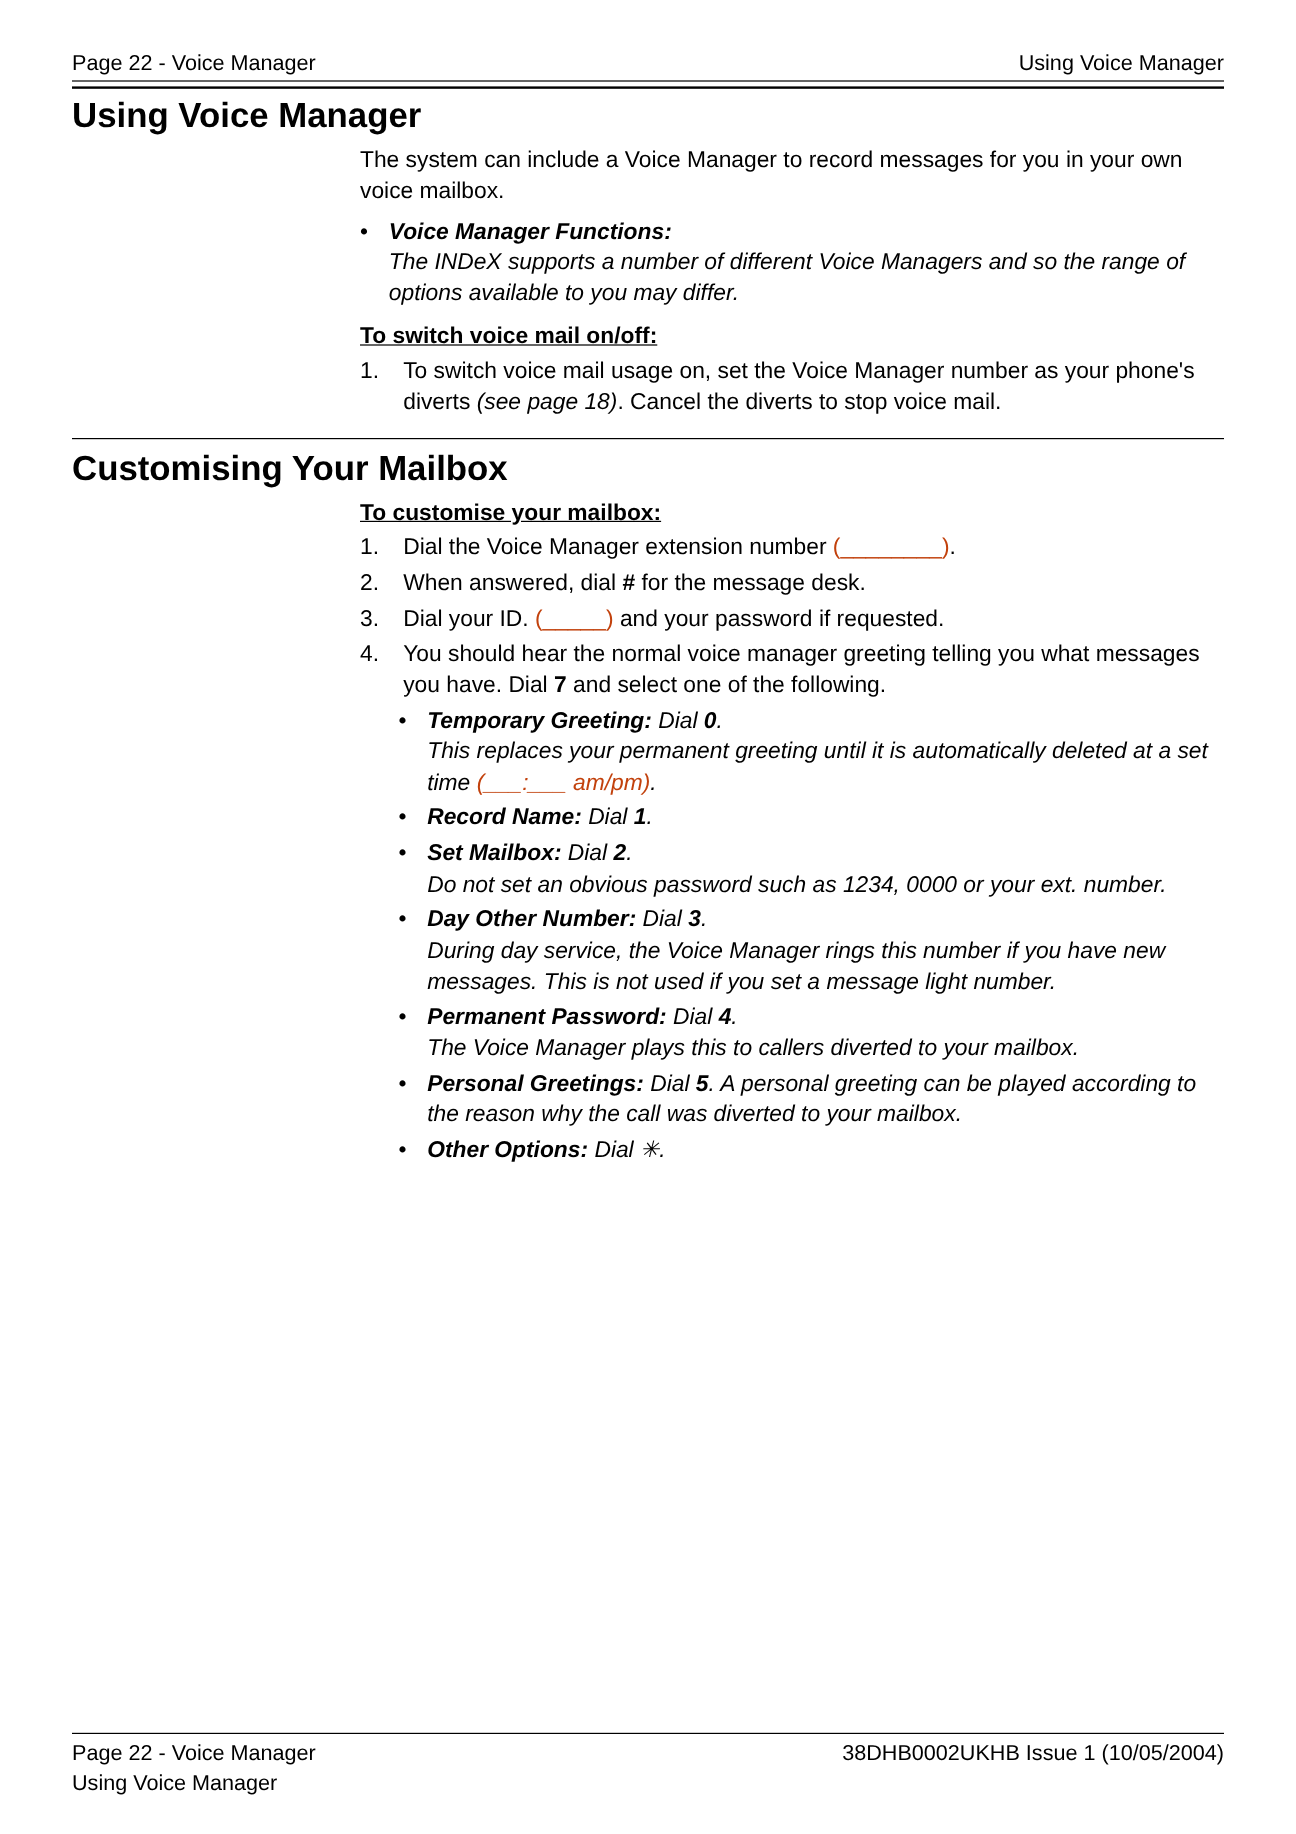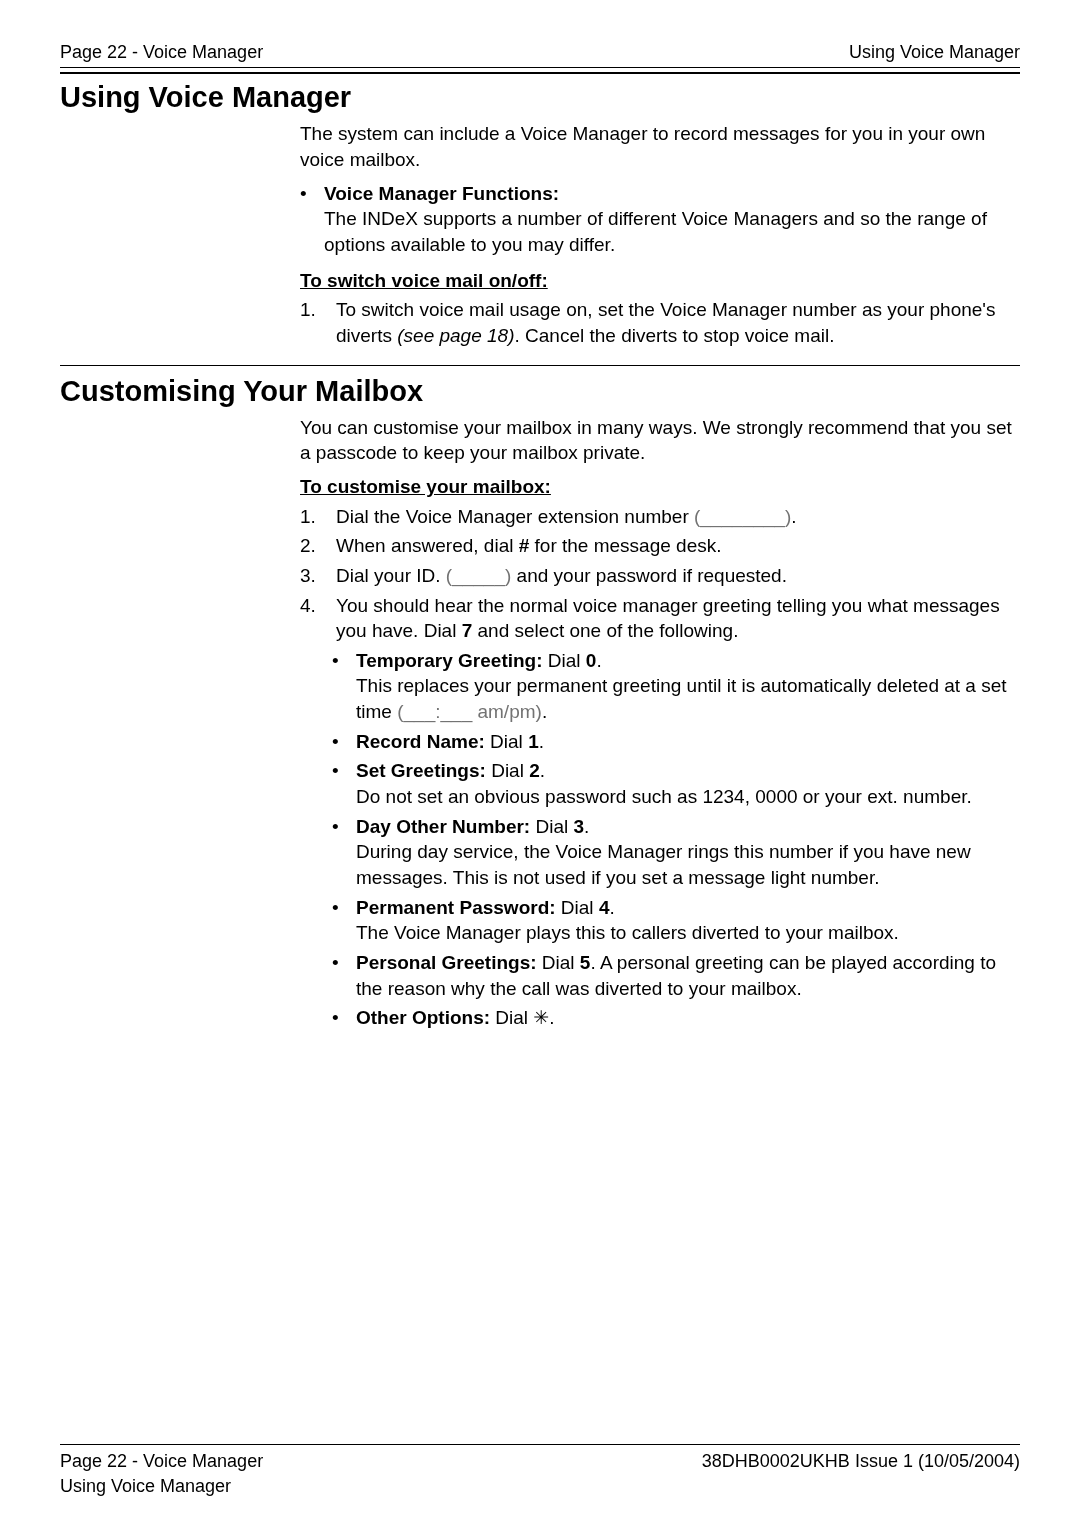--- a/index.html
+++ b/index.html
@@ -59,21 +59,21 @@
   }
   .bullet-row {
     display: flex;
     margin-bottom: 2px;
   }
   .bullet-sym {
     width: 24px;
     flex: none;
     text-align: left;
   }
-  .bullet-content { flex: 1; }
+  .bullet-content { flex: 1; font-style: italic; }
   .bold { font-weight: bold; }
   .under-head {
     font-weight: bold;
     text-decoration: underline;
     margin-top: 10px;
     margin-bottom: 4px;
   }
   ol.numbered {
     margin: 0;
     padding-left: 0;
@@ -81,21 +81,21 @@
   }
   ol.numbered > li {
     display: flex;
     margin-bottom: 4px;
   }
   ol.numbered > li > .num {
     width: 36px;
     flex: none;
   }
   ol.numbered > li > .licontent { flex: 1; }
-  .red { color: #737373; }
+  .red { color: #c2410c; }
   .italic { font-style: italic; }
   .sub-bullets {
     margin-top: 4px;
   }
   .sub-bullets .bullet-row {
     margin-left: -4px;
     margin-bottom: 4px;
   }
   .footer {
     position: absolute;
@@ -145,21 +145,20 @@
           <span>To switch voice mail usage on, set the Voice Manager number as your phone's diverts </span><span class="italic">(see page 18)</span><span>. Cancel the diverts to stop voice mail.</span>
         </span>
       </li>
     </ol>
   </div>
 
   <hr class="thin-rule">
 
   <h2 class="section">Customising Your Mailbox</h2>
   <div class="body-indent">
-    <p>You can customise your mailbox in many ways. We strongly recommend that you set a passcode to keep your mailbox private.</p>
     <p class="under-head" style="margin-top:4px">To customise your mailbox:</p>
 
     <ol class="numbered">
       <li>
         <span class="num">1.</span>
         <span class="licontent">
           <span>Dial the Voice Manager extension number </span><span class="red">(________)</span><span>.</span>
         </span>
       </li>
       <li>
@@ -192,21 +191,21 @@
             <div class="bullet-row">
               <span class="bullet-sym">•</span>
               <div class="bullet-content">
                 <span class="bold">Record Name:</span><span> Dial </span><span class="bold">1</span><span>.</span>
               </div>
             </div>
 
             <div class="bullet-row">
               <span class="bullet-sym">•</span>
               <div class="bullet-content">
-                <span class="bold">Set Greetings:</span><span> Dial </span><span class="bold">2</span><span>.</span><br>
+                <span class="bold">Set Mailbox:</span><span> Dial </span><span class="bold">2</span><span>.</span><br>
                 <span>Do not set an obvious password such as 1234, 0000 or your ext. number.</span>
               </div>
             </div>
 
             <div class="bullet-row">
               <span class="bullet-sym">•</span>
               <div class="bullet-content">
                 <span class="bold">Day Other Number:</span><span> Dial </span><span class="bold">3</span><span>.</span><br>
                 <span>During day service, the Voice Manager rings this number if you have new messages. This is not used if you set a message light number.</span>
               </div>

